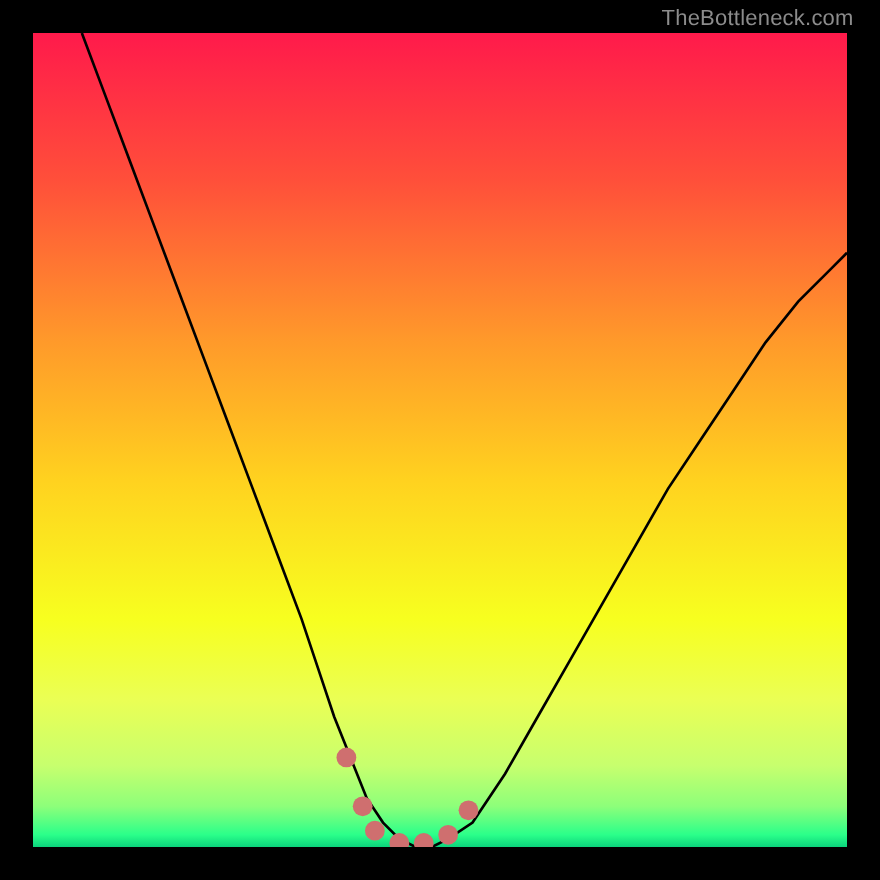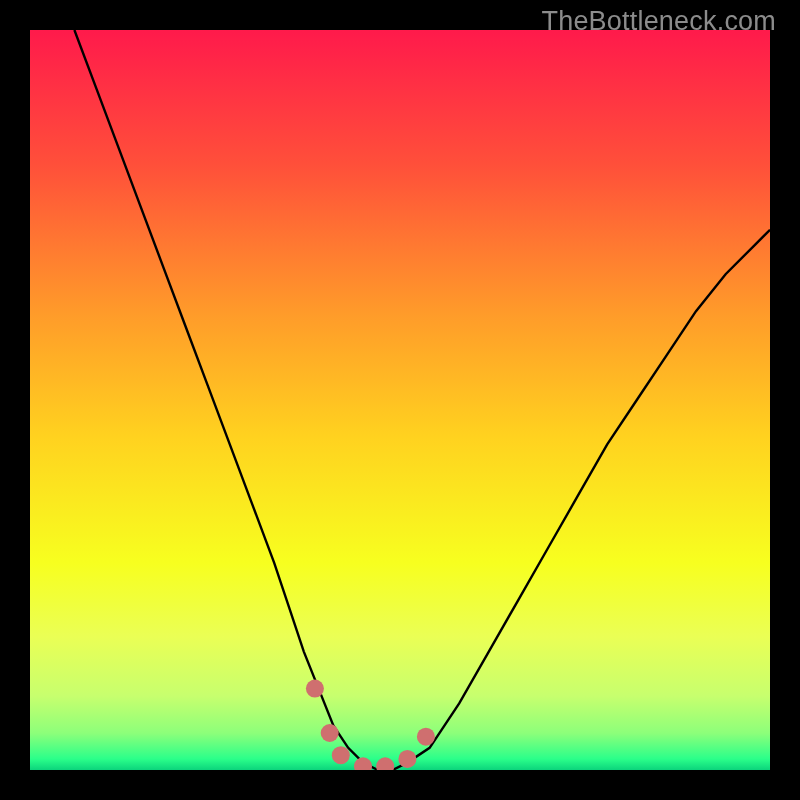--- a/index.html
+++ b/index.html
@@ -17,21 +17,21 @@
     left: 0;
     width: 800px;
     height: 800px;
     background: #000000;
   }
   .watermark {
     position: absolute;
     top: 6px;
     right: 24px;
     color: #8c8c8c;
-    font-size: 27px;
+    font-size: 20px;
     letter-spacing: 0.2px;
     font-weight: 400;
   }
   .plot {
     position: absolute;
     top: 30px;
     left: 30px;
     width: 740px;
     height: 740px;
   }

